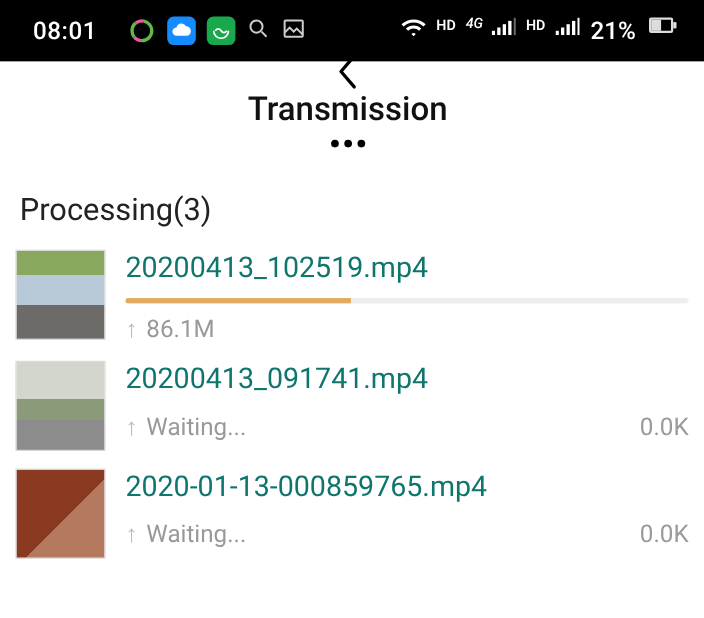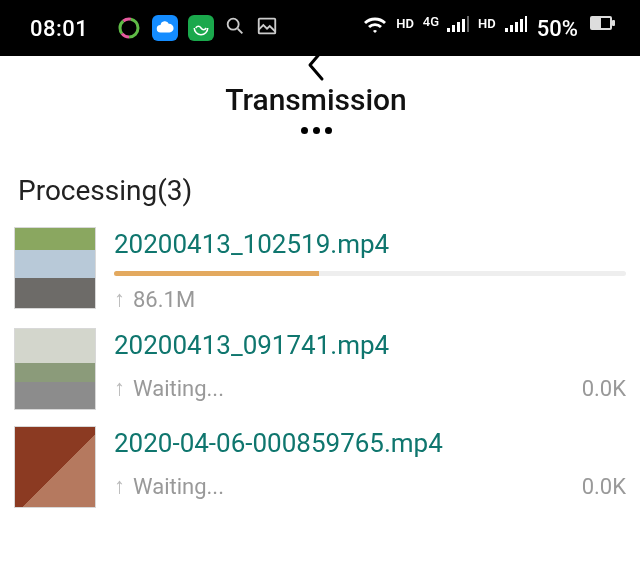--- a/index.html
+++ b/index.html
@@ -25,21 +25,21 @@
   .status-left { display: flex; align-items: center; gap: 10px; }
   .status-right { margin-left: auto; display: flex; align-items: flex-start; gap: 8px; }
   .clock { margin-right: 18px; letter-spacing: 0.5px; }
   .app-icon { width: 26px; height: 26px; border-radius: 6px; display: flex; align-items:center; justify-content:center; font-size:16px; }
   .icon-spin   { background: none; }
   .icon-cloud  { background: #148cff; color:#fff; }
   .icon-green  { background: #1aa84c; color:#fff; font-size:18px; }
   .small-ico   { color:#bbb; font-size:20px; }
   .wifi svg, .sig svg { display:block; }
   .hd { font-size:13px; font-weight:600; padding:0 1px; }
-  .net4g { font-size:13px; line-height:11px; text-align:center; }
+  .net4g { font-size:13px; line-height:11px; text-align:center;font-style:italic; }
   .batt-txt { font-size:22px; margin-left:2px; }
   .batt { width:22px; height:14px; border:2px solid #ddd; border-radius:2px; position:relative; margin-left:4px; }
   .batt::after { content:""; position:absolute; right:-5px; top:2px; width:3px; height:6px; background:#ddd; border-radius:1px; }
   .batt > i { display:block; height:100%; width:50%; background:#ddd; }
 
   
   .header {
     display:flex;
     align-items:center;
     justify-content:flex-end;
@@ -156,21 +156,21 @@
     <span class="hd">HD</span>
     <span class="sig">
       <svg width="22" height="16" viewBox="0 0 22 16" fill="#fff">
           <rect x="0" y="12" width="3" height="4"></rect>
           <rect x="5" y="9" width="3" height="7"></rect>
           <rect x="10" y="6" width="3" height="10"></rect>
           <rect x="15" y="3" width="3" height="13"></rect>
           <rect x="20" y="0" width="2" height="16"></rect>
         </svg>
     </span>
-    <span class="batt-txt">50%</span>
+    <span class="batt-txt">21%</span>
     <span class="batt">
         <i></i>
       </span>
   </div>
 </div>
 
 <div class="header">
   <div class="back-btn">
     <svg width="22" height="34" viewBox="0 0 22 34" fill="none" stroke="#000" stroke-width="3" stroke-linecap="round" stroke-linejoin="round">
         <polyline points="17,3 5,17 17,31"></polyline>
@@ -211,21 +211,21 @@
       <span class="up-ico">↑</span>
       <span class="speed">Waiting...</span>
       <span class="size">0.0K</span>
     </div>
   </div>
 </div>
 
 <div class="item">
   <div class="thumb t3"></div>
   <div class="meta">
-    <div class="fname">2020-04-06-000859765.mp4</div>
+    <div class="fname">2020-01-13-000859765.mp4</div>
     <div class="spacer-line"></div>
     <div class="subrow">
       <span class="up-ico">↑</span>
       <span class="speed">Waiting...</span>
       <span class="size">0.0K</span>
     </div>
   </div>
 </div>
 
 </body></html>

